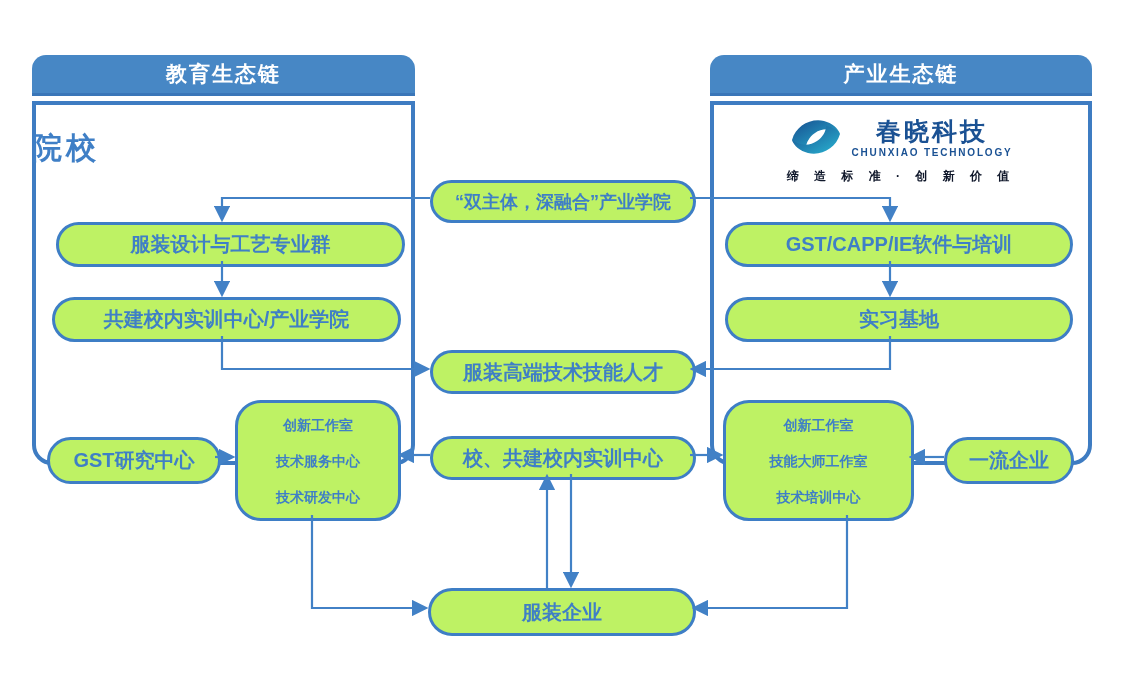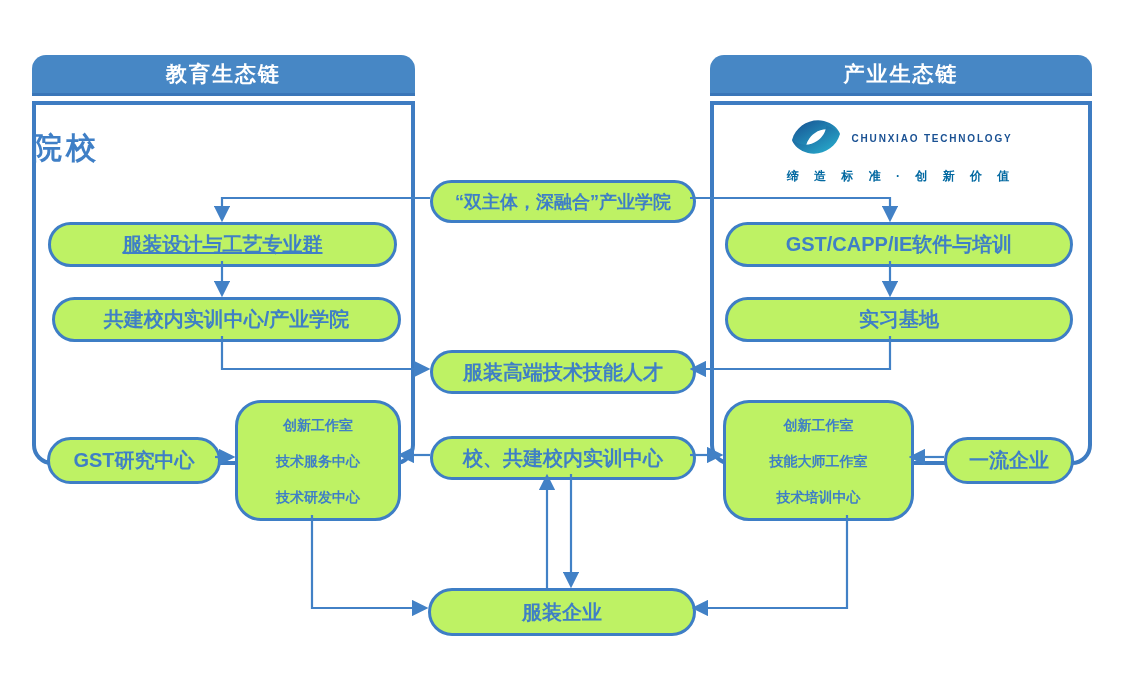--- a/index.html
+++ b/index.html
@@ -35,21 +35,21 @@
     letter-spacing:4px;text-align:left;
   }
   
   .logo-block{
     position:absolute;z-index:2;display:flex;flex-direction:column;align-items:center;
   }
   .logo-row{display:flex;align-items:center;gap:10px;}
   .logo-texts{display:flex;flex-direction:column;align-items:center;}
   .logo-name{color:#1A5193;font-weight:bold;font-size:25px;letter-spacing:3px;line-height:28px;}
   .logo-sub{color:#1A5193;font-weight:bold;font-size:10px;letter-spacing:1.8px;margin-top:2px;}
-  .logo-tagline{color:#0369a1;font-size:12px;font-weight:bold;letter-spacing:6px;margin-top:10px;white-space:nowrap;}
+  .logo-tagline{color:#0f172a;font-size:12px;font-weight:bold;letter-spacing:6px;margin-top:10px;white-space:nowrap;}
   
   .wires{position:absolute;left:0;top:0;width:1129px;height:689px;z-index:5;pointer-events:none;}
 </style>
 </head>
 <body>
 
 <div class="stage">
 
   <div class="panel" style="left:32px;width:383px;">
     <div class="panel-header">
@@ -77,29 +77,30 @@
           </linearGradient>
           <linearGradient id="lg2" x1="100%" y1="100%" x2="0%" y2="0%">
             <stop offset="0%" stop-color="#2AB5D2"></stop>
               <stop offset="100%" stop-color="#174E90"></stop>
           </linearGradient>
         </defs>
         <path fill="url(#lg1)" d="M2 24 C6 10 20 2 34 5 C42 7 48 12 50 18 C42 12 32 12 25 17 C19 21 16 27 16 32 C9 31 4 28 2 24 Z"></path>
         <path fill="url(#lg2)" d="M50 18 C46 32 32 40 18 37 C10 35 4 30 2 24 C10 30 20 30 27 25 C33 21 36 15 36 10 C43 11 48 14 50 18 Z"></path>
       </svg>
       <div class="logo-texts">
+        <div class="logo-name">春晓科技</div>
         <div class="logo-sub">CHUNXIAO TECHNOLOGY</div>
       </div>
     </div>
     <div class="logo-tagline">缔 造 标 准 · 创 新 价 值</div>
   </div>
 
   <div class="node pill-sm" style="left:430px;top:180px;width:260px;height:37px;font-size:18px;">“双主体，深融合”产业学院</div>
 
-  <div class="node pill" style="left:48px;top:222px;width:343px;height:39px;text-decoration:underline;">服装设计与工艺专业群</div>
+  <div class="node pill" style="left:56px;top:222px;width:343px;height:39px;">服装设计与工艺专业群</div>
   <div class="node pill" style="left:52px;top:297px;width:343px;height:39px;">共建校内实训中心/产业学院</div>
 
   <div class="node pill" style="left:725px;top:222px;width:342px;height:39px;">GST/CAPP/IE软件与培训</div>
   <div class="node pill" style="left:725px;top:297px;width:342px;height:39px;">实习基地</div>
 
   <div class="node pill" style="left:430px;top:350px;width:260px;height:38px;">服装高端技术技能人才</div>
 
   <div class="node pill" style="left:47px;top:437px;width:168px;height:41px;">GST研究中心</div>
   <div class="node rbox" style="left:235px;top:400px;width:160px;height:115px;">
     <div>创新工作室</div>

